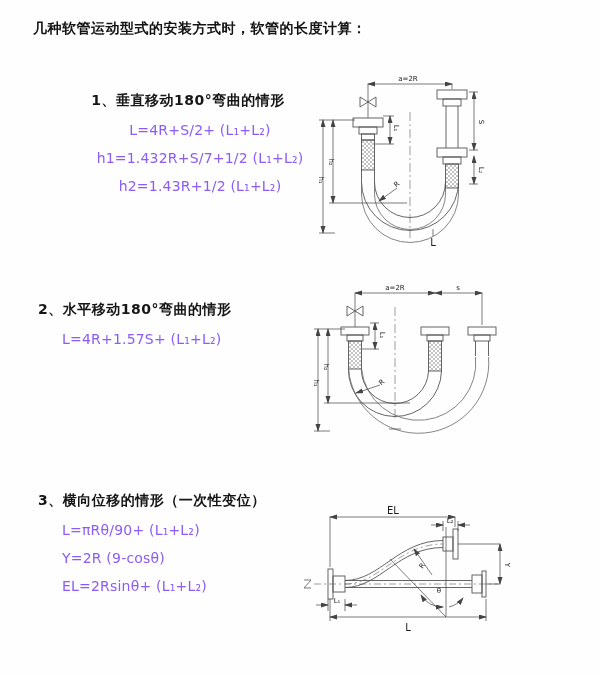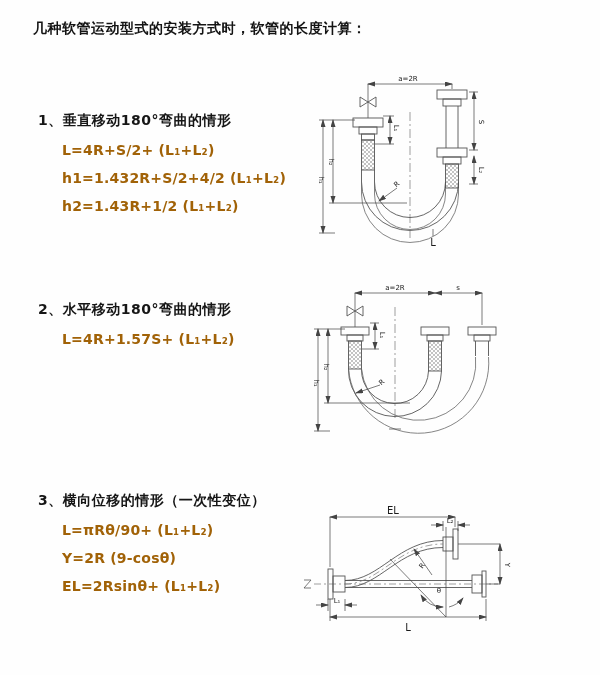--- a/index.html
+++ b/index.html
@@ -14,24 +14,24 @@
     font-size:14px;font-weight:700;letter-spacing:0.5px;color:#141414;
     white-space:nowrap;
   }
   .section{position:absolute;left:38px;width:300px;}
   .section .heading{
     font-size:14px;font-weight:700;letter-spacing:0.5px;color:#161616;
     white-space:nowrap;
   }
   .section .formulas{margin-left:24px;margin-top:6px;}
   .section .formulas div{
-    font-size:14px;line-height:28px;font-weight:700;color:#a16207;
+    font-size:14px;line-height:28px;font-weight:400;color:#8b5cf6;
     white-space:nowrap;letter-spacing:0.2px;
   }
-  #sec1{top:112px;}
+  #sec1{top:92px;text-align:center;}
   #sec2{top:301px;}
   #sec3{top:492px;}
   .diagram{position:absolute;}
   #dia1{left:295px;top:70px;}
   #dia2{left:300px;top:281px;}
   #dia3{left:300px;top:499px;}
   svg{display:block;}
   svg .geo{stroke:#555;stroke-width:0.9;fill:none;}
   svg .geo2{stroke:#666;stroke-width:0.8;fill:none;}
   svg .dim{stroke:#444;stroke-width:0.7;fill:none;}
@@ -44,21 +44,21 @@
 </style>
 </head>
 <body>
 
 <div class="page-title">几种软管运动型式的安装方式时，软管的长度计算：</div>
 
 <div class="section" id="sec1">
   <div class="heading">1、垂直移动180°弯曲的情形</div>
   <div class="formulas">
     <div>L=4R+S/2+ (L₁+L₂)</div>
-    <div>h1=1.432R+S/2+4/2 (L₁+L₂)</div>
+    <div>h1=1.432R+S/7+1/2 (L₁+L₂)</div>
     <div>h2=1.43R+1/2 (L₁+L₂)</div>
   </div>
 </div>
 
 <div class="section" id="sec2">
   <div class="heading">2、水平移动180°弯曲的情形</div>
   <div class="formulas">
     <div>L=4R+1.57S+ (L₁+L₂)</div>
   </div>
 </div>

